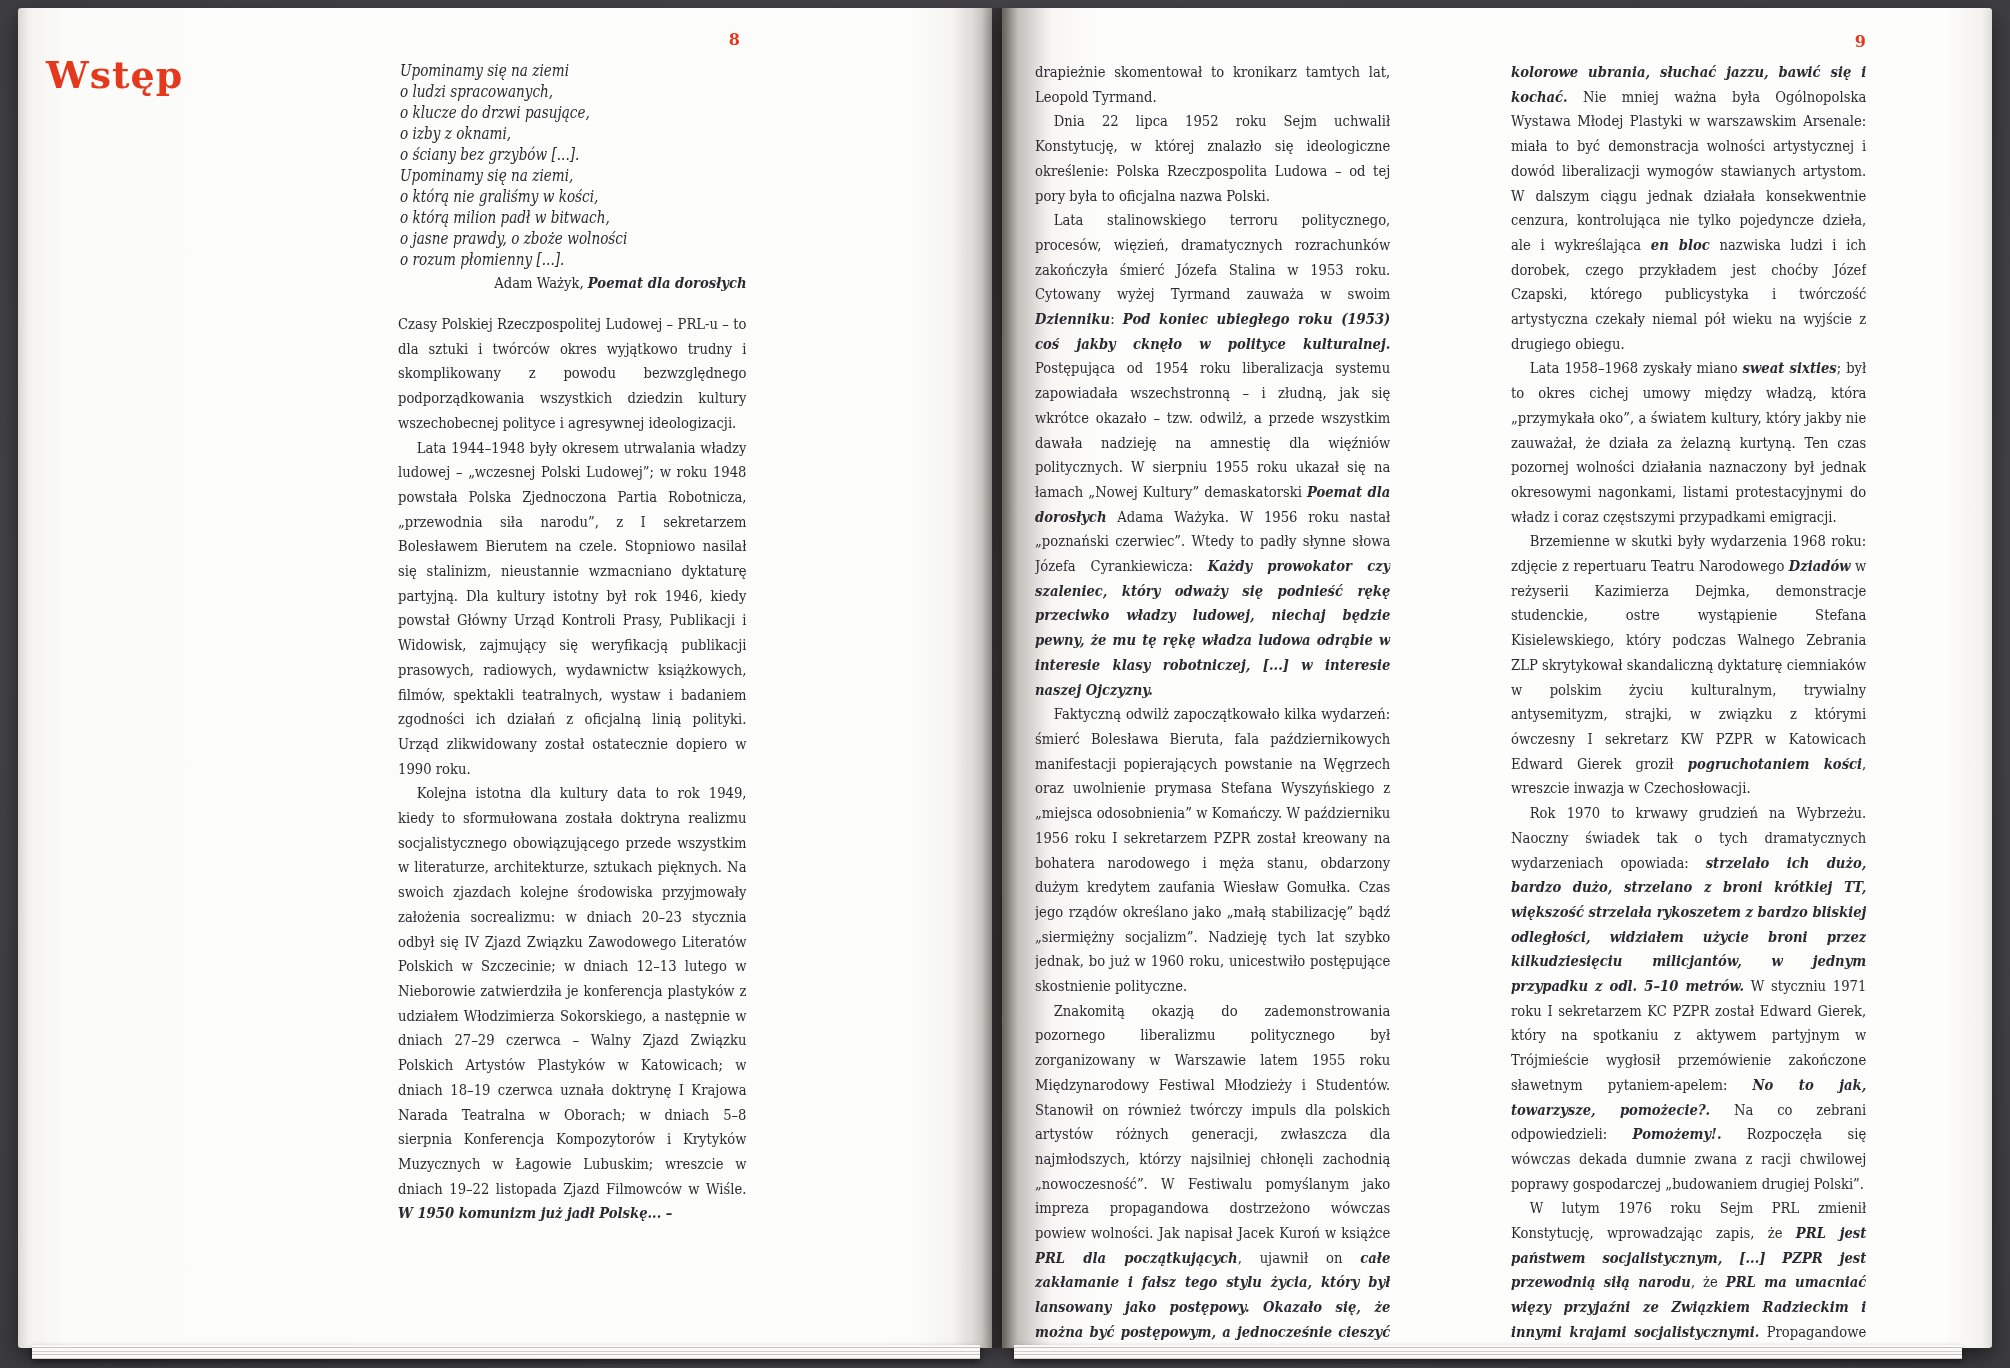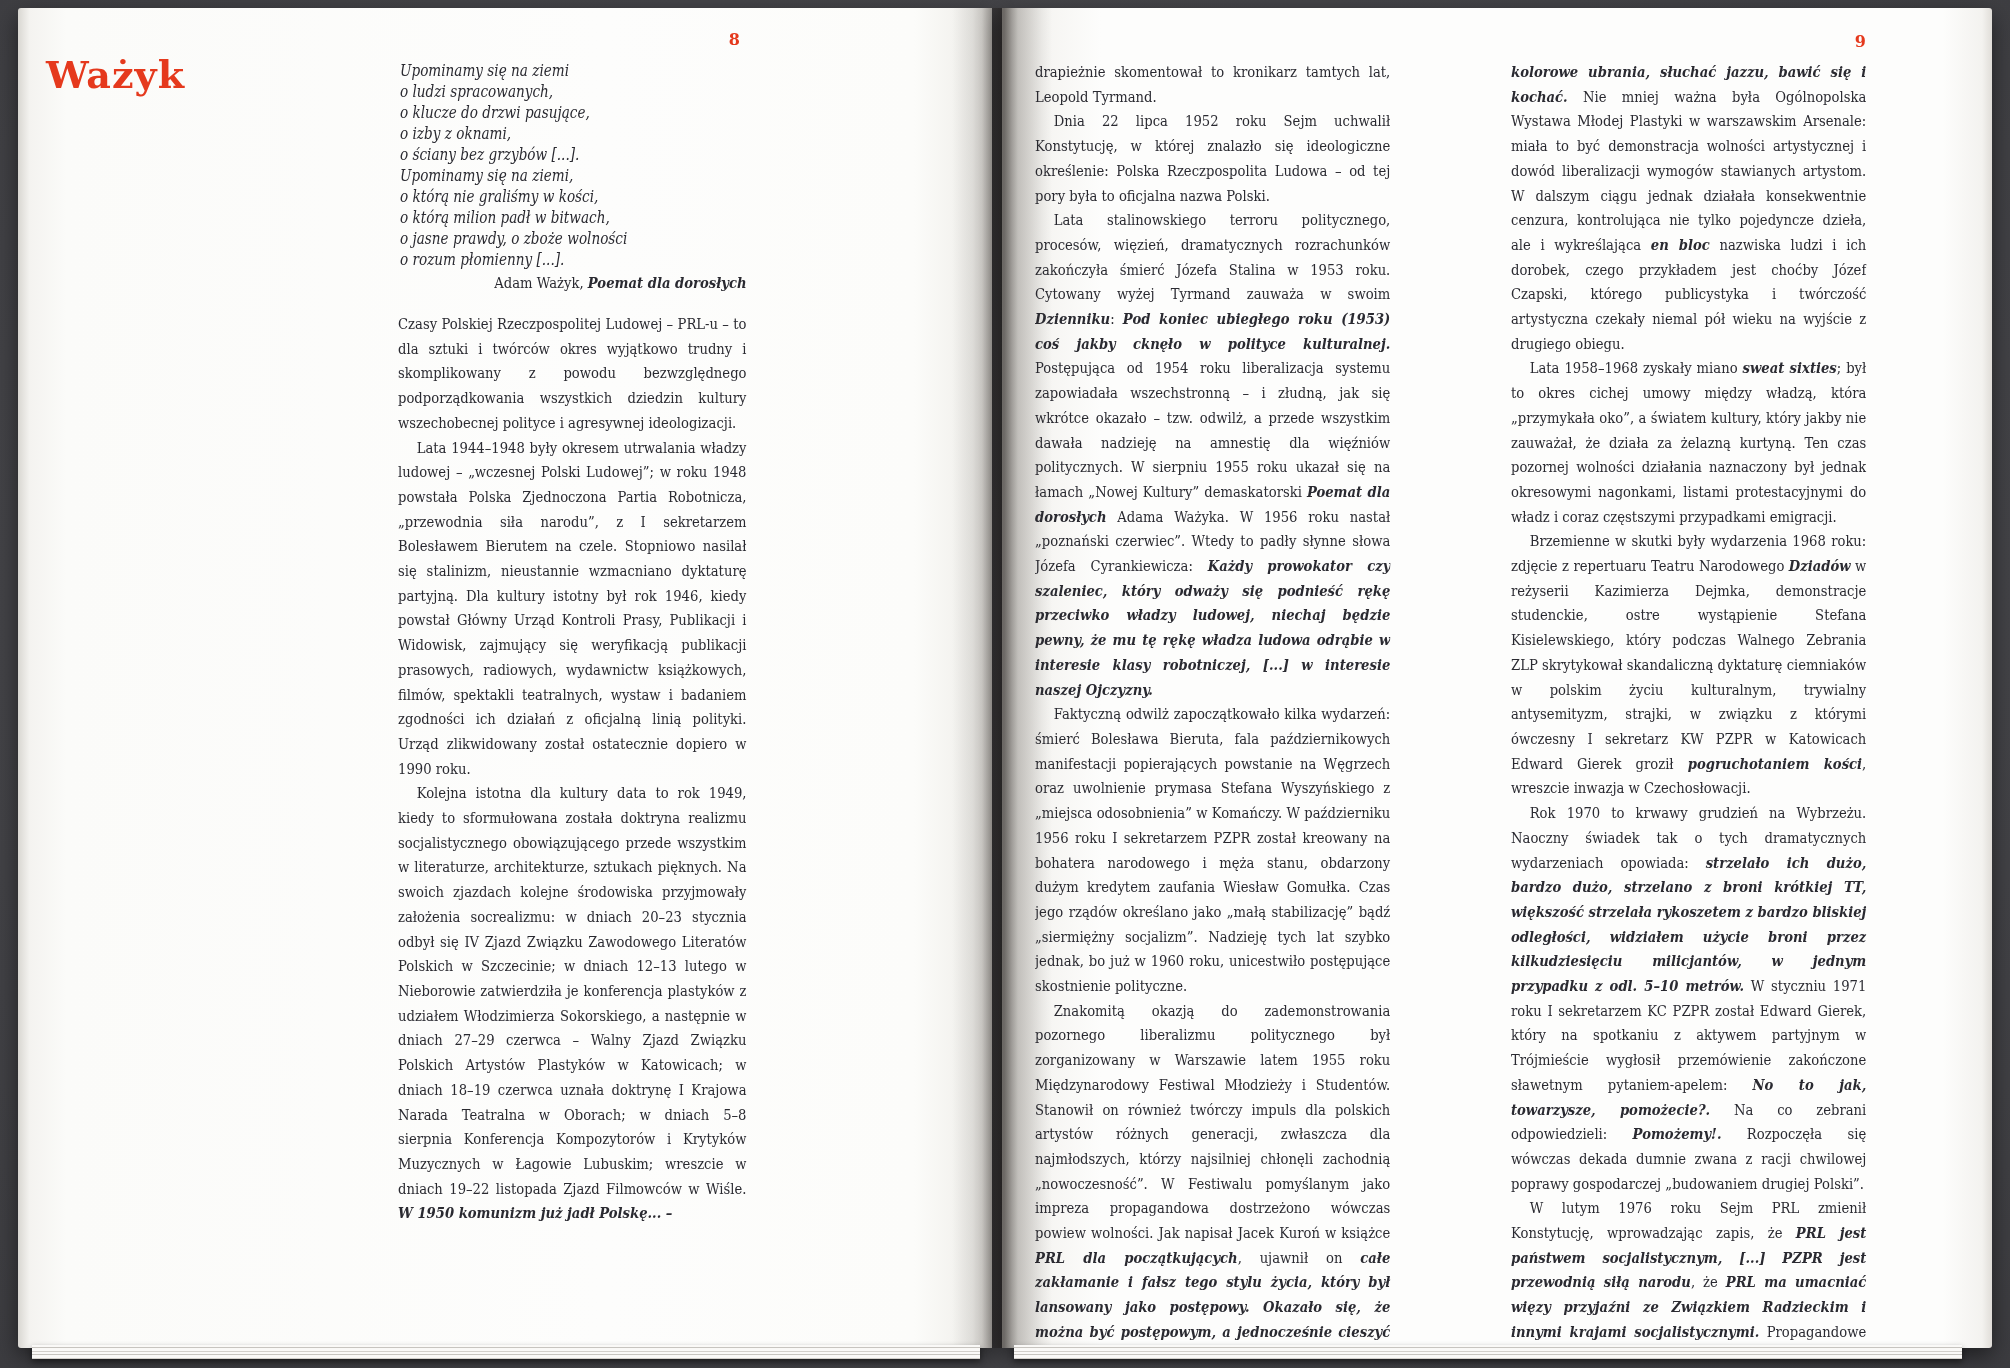--- a/index.html
+++ b/index.html
@@ -72,21 +72,21 @@
   .para { margin:0; }
   .para.ind { text-indent:22px; }
   .em { font-style:italic; font-weight:bold; }
 </style>
 </head>
 <body>
 
 <div class="stage">
 
   <div class="page page-left">
-    <h1 class="chapter-title" style="color: rgb(229, 57, 29);">Ważyk</h1>
+    <h1 class="chapter-title" style="color: rgb(229, 57, 29);">Wstęp</h1>
     <div class="pagenum pagenum-left" style="color: rgb(229, 57, 29);">8</div>
     <div class="poem">
         <div class="poemline">Upominamy się na ziemi</div>
         <div class="poemline">o ludzi spracowanych,</div>
         <div class="poemline">o klucze do drzwi pasujące,</div>
         <div class="poemline">o izby z oknami,</div>
         <div class="poemline">o ściany bez grzybów [...].</div>
         <div class="poemline">Upominamy się na ziemi,</div>
         <div class="poemline">o którą nie graliśmy w kości,</div>
         <div class="poemline">o którą milion padł w bitwach,</div>

